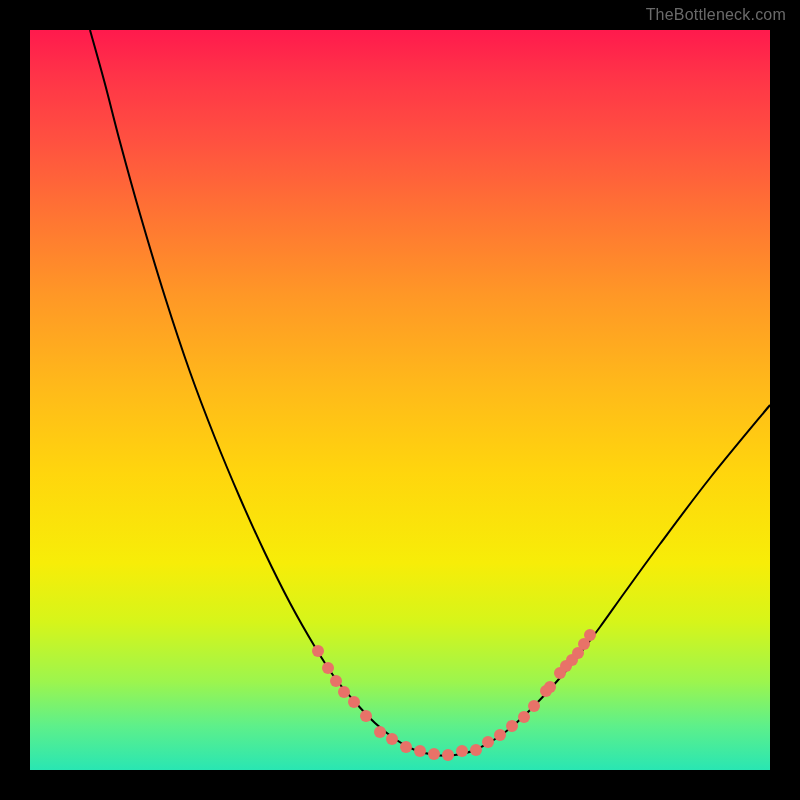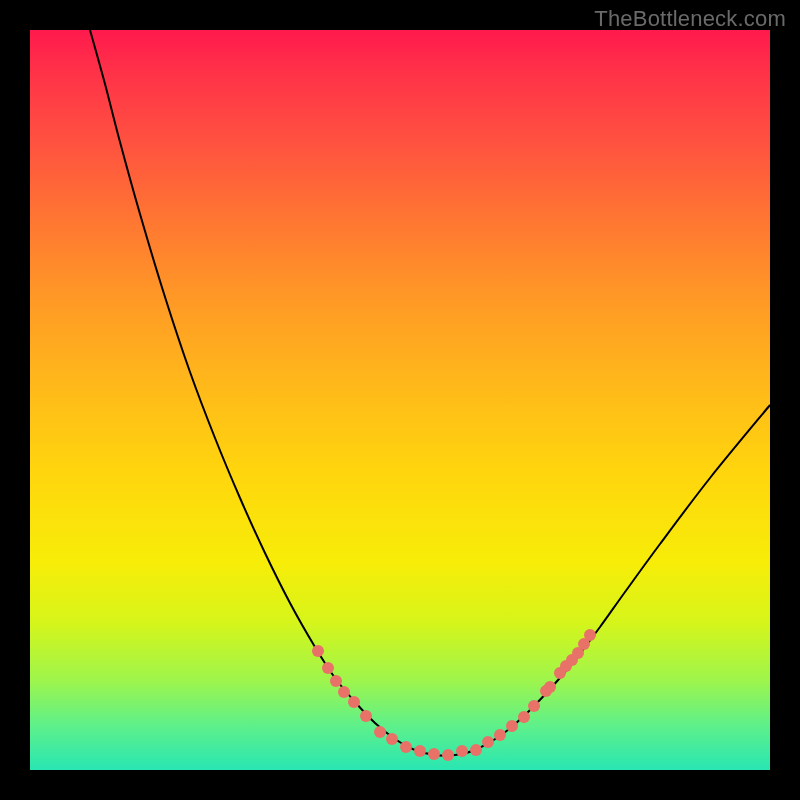--- a/index.html
+++ b/index.html
@@ -30,21 +30,21 @@
       #9df54d 88%,
       #5ef08a 94%,
       #29e6b3 100%
     );
   }
   .watermark {
     position: absolute;
     top: 6px;
     right: 14px;
     color: #6a6a6a;
-    font-size: 22px;
+    font-size: 16px;
     font-weight: 500;
     letter-spacing: 0.2px;
     pointer-events: none;
   }
   svg.plot {
     position: absolute;
     left: 0;
     top: 0;
     width: 740px;
     height: 740px;

